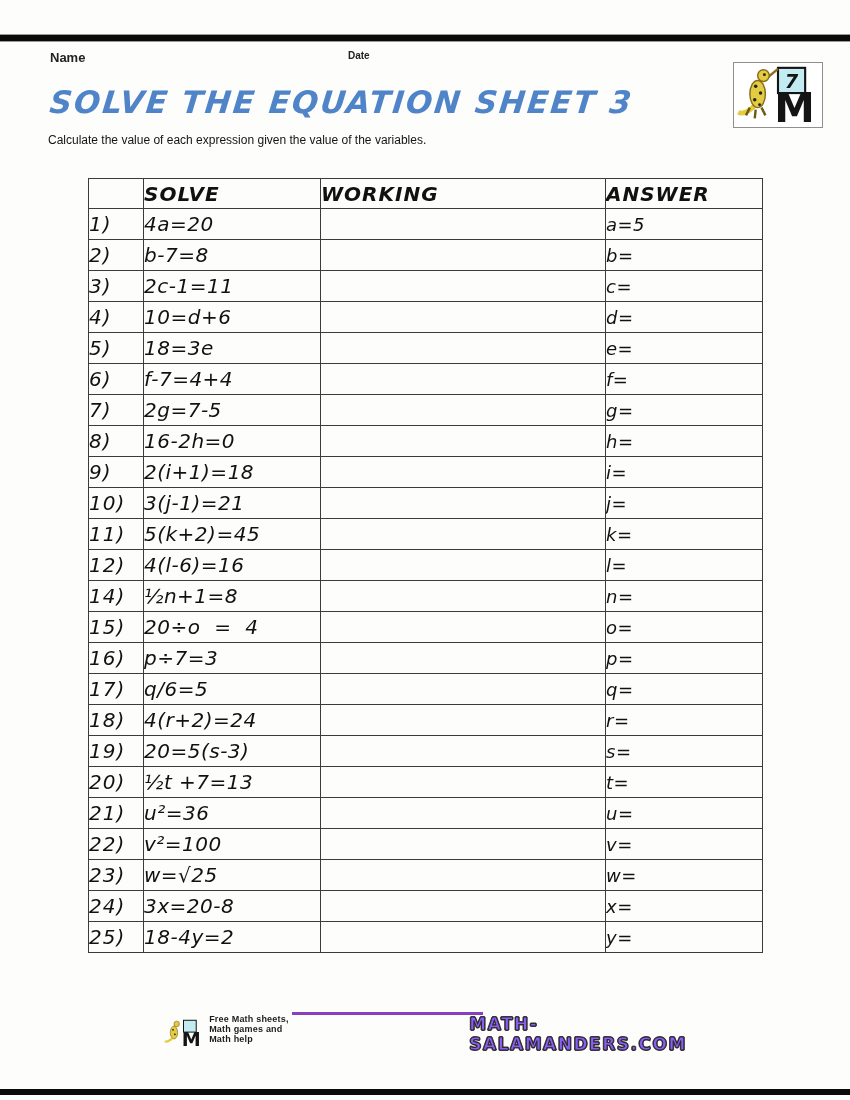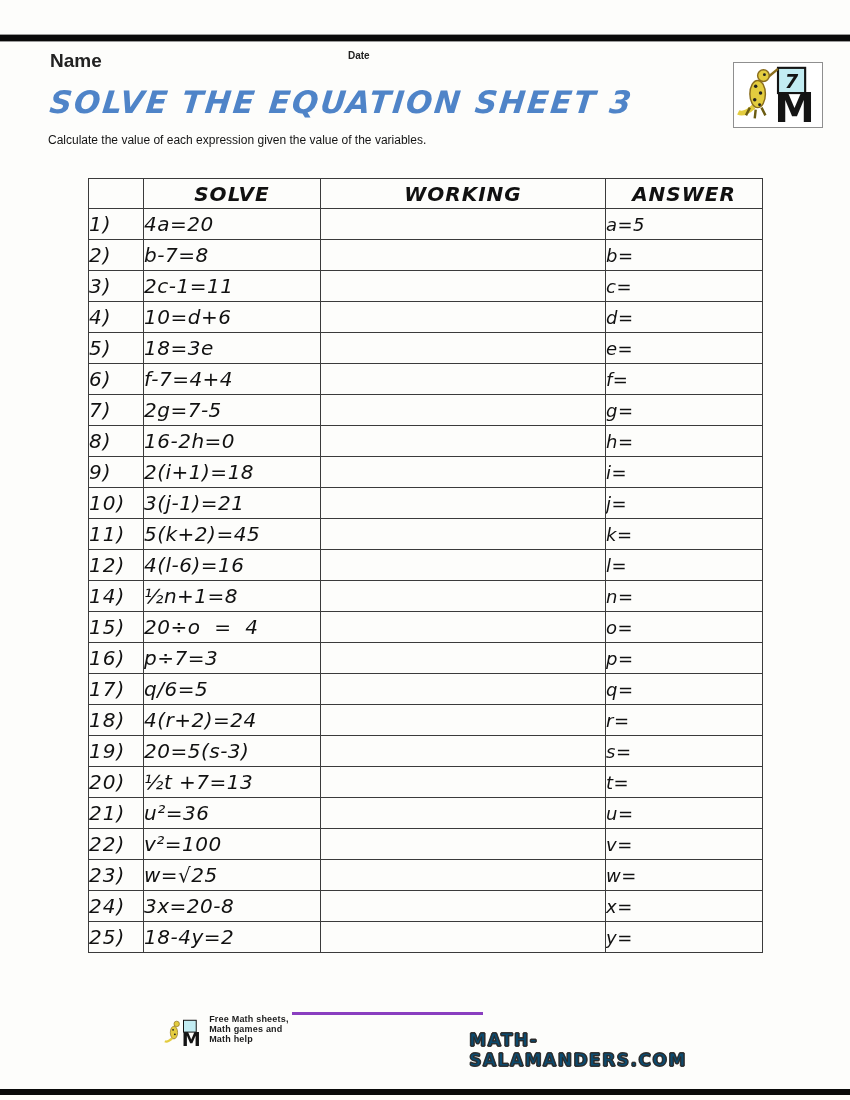--- a/index.html
+++ b/index.html
@@ -3,55 +3,55 @@
 <meta charset="utf-8">
 <style>
   html,body{margin:0;padding:0;background:#fdfdfb;}
   .sheet{position:relative;width:850px;height:1100px;background:#fdfdfb;
          font-family:"Liberation Sans",sans-serif;color:#1a1a1a;overflow:hidden;}
 
   .rule{position:absolute;left:0;width:850px;background:#0a0a0a;}
   .rule.top{top:34px;height:6px;border-top:1px solid #9a9a9a;border-bottom:1px solid #9a9a9a;}
   .rule.bottom{top:1089px;height:6px;}
 
-  .name-label{position:absolute;left:50px;top:50px;font-size:19px;font-weight:600;color:#222;}
+  .name-label{position:absolute;left:50px;top:50px;font-size:13px;font-weight:600;color:#222;}
   .date-label{position:absolute;left:348px;top:50px;font-size:10px;font-weight:600;color:#222;}
 
   .logo-box{position:absolute;left:733px;top:62px;width:90px;height:66px;
             border:1px solid #8f8f8f;background:#fff;box-sizing:border-box;}
 
   .title{position:absolute;left:48px;top:84px;font-size:31px;font-weight:bold;
          font-style:italic;letter-spacing:2px;color:#4f84c8;
          transform:skewX(-6deg);transform-origin:left bottom;white-space:nowrap;
          font-family:"DejaVu Sans",sans-serif;}
   .subtitle{position:absolute;left:48px;top:133px;font-size:12px;color:#141414;}
 
   table.worksheet{position:absolute;left:88px;top:178px;width:674px;
                   border-collapse:collapse;table-layout:fixed;
                   font-family:"DejaVu Sans",sans-serif;}
   table.worksheet col.c-num{width:55px;}
   table.worksheet col.c-solve{width:177px;}
   table.worksheet col.c-working{width:285px;}
   table.worksheet col.c-answer{width:157px;}
   table.worksheet th, table.worksheet td{border:1.6px solid #3b3b3b;padding:0;overflow:hidden;}
   table.worksheet thead th{height:29px;font-size:20px;font-style:italic;font-weight:600;
-                           letter-spacing:1px;text-align:center;color:#111;}
+                           letter-spacing:1px;text-align:left;color:#111;}
   table.worksheet tbody td{height:30px;font-style:italic;color:#111;white-space:pre;}
   td.cell-num{font-size:20px;padding-left:7px;letter-spacing:1px;}
   td.cell-solve{font-size:20px;padding-left:11px;letter-spacing:0.5px;}
   td.cell-answer{font-size:18px;padding-left:13px;letter-spacing:0.5px;}
 
   .footer{position:absolute;left:0;top:1012px;width:850px;display:flex;
           justify-content:center;align-items:flex-start;}
   .footer .mini-logo{flex:0 0 auto;margin-right:2px;margin-top:6px;}
   .footer .text-col{display:flex;flex-direction:row;align-items:flex-start;}
   .footer .tagline{font-size:9px;font-weight:bold;color:#1c1c1c;letter-spacing:0.2px;padding:2px 3px 1px 3px;}
   .footer .tag-rule{height:3px;width:100%;background:#8a3fc0;}
-  .footer .site{margin-top:18px;margin-left:-14px;font-size:17px;font-weight:bold;letter-spacing:1.5px;
-                font-family:"DejaVu Sans",sans-serif;color:#0c4a6e;
+  .footer .site{margin-top:2px;margin-left:-14px;font-size:17px;font-weight:bold;letter-spacing:1.5px;
+                font-family:"DejaVu Sans",sans-serif;color:#8b5cf6;
                 -webkit-text-stroke:0.9px #2a2a2a;
                 text-shadow:1px 0 #444,-1px 0 #444,0 1px #444,0 -1px #444;}
 </style>
 </head>
 <body>
 
 <div class="sheet">
 
   <div class="rule top"></div>
 

